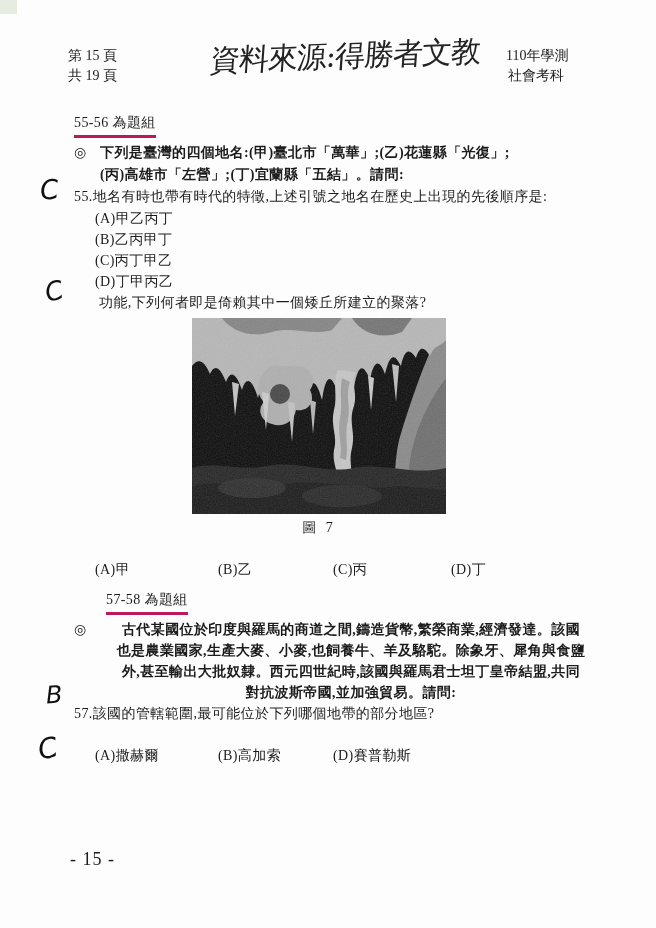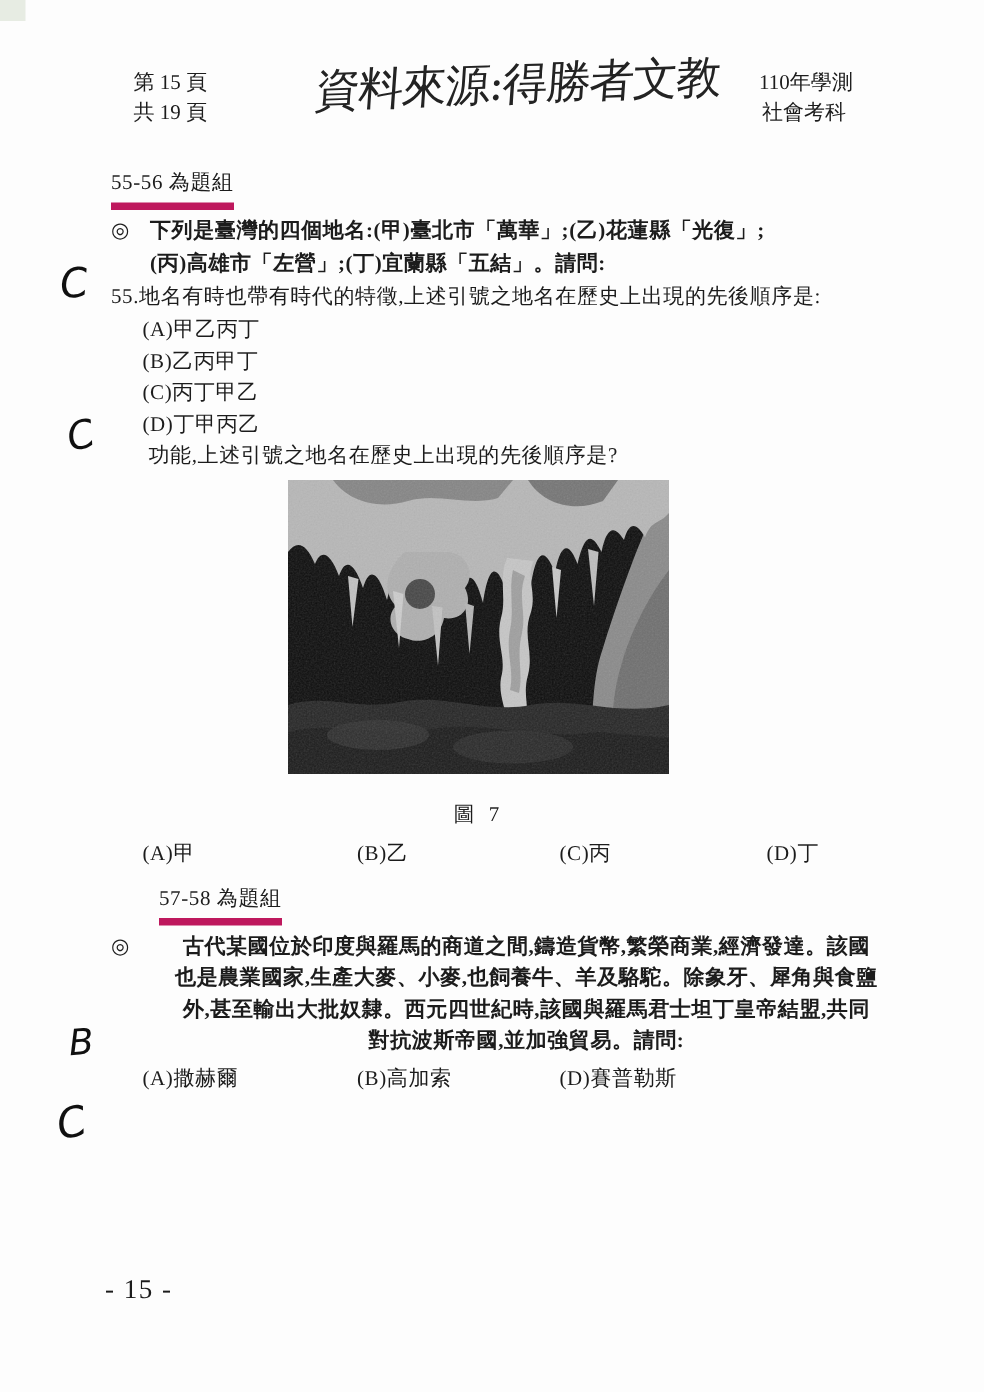--- a/index.html
+++ b/index.html
@@ -1,43 +1,43 @@
 <!DOCTYPE html>
 <html><head>
 <meta charset="utf-8">
 <style>
   html,body{margin:0;padding:0;background:#fdfdfd;}
   body{width:656px;height:928px;overflow:hidden;
        font-family:"Liberation Serif","DejaVu Serif",serif;color:#1c1c1c;}
   .page{position:relative;width:656px;height:928px;background:#fdfdfd;}
   .corner{position:absolute;left:0;top:0;width:17px;height:14px;background:#e7ece3;}
 
-  .hdr-left{position:absolute;left:89px;top:46px;font-size:14px;line-height:20px;}
+  .hdr-left{position:absolute;left:68px;top:46px;font-size:14px;line-height:20px;}
   .hdr-right{position:absolute;left:506px;top:46px;font-size:14px;line-height:20px;}
   .hdr-right div:last-child{padding-left:2px;}
   .watermark{position:absolute;left:210px;top:36px;font-size:30px;letter-spacing:-1px;
              font-family:"DejaVu Serif","Liberation Serif",serif;
              transform:rotate(-2deg) skewX(-6deg);white-space:nowrap;color:#232323;}
 
   .content{position:absolute;left:74px;top:112px;width:528px;
            font-size:14px;line-height:22px;letter-spacing:0.4px;}
   .tline{white-space:nowrap;}
   .gh{margin-bottom:4px;}
-  .gh span{display:inline-block;border-bottom:5px solid #be185d;padding-bottom:1px;}
+  .gh span{display:inline-block;border-bottom:3px solid #be185d;padding-bottom:1px;}
   .gh2{margin-top:8px;margin-left:32px;}
   .intro{display:flex;}
   .marker{width:26px;flex:none;}
   .ilines{flex:1;font-weight:bold;}
   .i2 .tline{line-height:21px;text-align:center;}
   .vopts{padding-left:21px;line-height:21px;}
   .stem2{padding-left:25px;}
   .figure{margin:4px 0 0 118px;width:254px;text-align:center;}
   .figure svg{display:block;}
-  .caption{margin-top:17px;font-size:14px;letter-spacing:3px;}
-  .hopts{display:flex;padding-left:21px;margin-top:4px;gap:20px;}
+  .caption{margin-top:3px;font-size:14px;letter-spacing:3px;}
+  .hopts{display:flex;padding-left:21px;margin-top:20px;}
   .hopts span:nth-child(1){width:123px;}
   .hopts span:nth-child(2){width:115px;}
   .hopts span:nth-child(3){width:118px;}
 
   .footer{position:absolute;left:70px;top:849px;font-size:18px;letter-spacing:1px;}
 
   .hm{position:absolute;font-family:"DejaVu Sans","Liberation Sans",sans-serif;
       font-style:italic;color:#101010;}
   .hm55{left:40px;top:174px;font-size:27px;transform:rotate(-6deg);}
   .hm56{left:45px;top:276px;font-size:26px;transform:rotate(-14deg);}
@@ -80,21 +80,21 @@
       <div class="tline">55.地名有時也帶有時代的特徵,上述引號之地名在歷史上出現的先後順序是:</div>
       <div class="vopts">
         <div class="tline">(A)甲乙丙丁</div>
         <div class="tline">(B)乙丙甲丁</div>
         <div class="tline">(C)丙丁甲乙</div>
         <div class="tline">(D)丁甲丙乙</div>
       </div>
     </div>
 
     <div class="q">
-      <div class="tline stem2">功能,上述引號之地名在歷史上出現的先後順序是?</div>
+      <div class="tline stem2">功能,下列何者即是倚賴其中一個矮丘所建立的聚落?</div>
     </div>
 
     <div class="figure">
       <svg width="254" height="196" viewBox="0 0 254 196">
         <rect width="254" height="196" fill="#0d0d0d"></rect>
         <path d="M254,8 L254,196 L196,196 C206,168 200,140 210,112 C218,86 232,46 240,30 C245,20 250,12 254,8 Z" fill="#8a8a8a"></path>
         <path d="M254,60 L254,196 L210,196 C218,170 214,150 222,124 C228,102 240,78 254,60 Z" fill="#6f6f6f"></path>
         <path d="M0,0 H254 V22 C247,30 243,26 238,38 C233,30 228,26 224,40 C219,32 213,28 209,48 C203,36 198,34 193,56 C188,42 182,40 178,62 C172,46 166,44 162,70 C156,52 150,50 146,76 C140,56 134,54 130,82 C124,60 118,58 114,86 C108,64 102,62 98,88 C92,66 86,64 82,84 C76,64 70,62 66,80 C60,60 54,58 50,72 C44,54 38,52 34,64 C28,48 22,46 18,56 C12,42 6,40 0,48 Z" fill="#b7b7b7"></path>
         <path d="M30,0 C40,14 60,20 80,14 C100,8 120,18 140,12 L150,0 Z" fill="#7c7c7c" opacity="0.85"></path>
         <path d="M160,0 C170,16 190,22 210,14 L220,0 Z" fill="#6a6a6a" opacity="0.85"></path>
@@ -136,20 +136,21 @@
       <span class="marker">◎</span>
       <div class="ilines">
         <div class="tline">古代某國位於印度與羅馬的商道之間,鑄造貨幣,繁榮商業,經濟發達。該國</div>
         <div class="tline">也是農業國家,生產大麥、小麥,也飼養牛、羊及駱駝。除象牙、犀角與食鹽</div>
         <div class="tline">外,甚至輸出大批奴隸。西元四世紀時,該國與羅馬君士坦丁皇帝結盟,共同</div>
         <div class="tline">對抗波斯帝國,並加強貿易。請問:</div>
       </div>
     </div>
 
     <div class="q">
+      <div class="tline">57.該國的管轄範圍,最可能位於下列哪個地帶的部分地區?</div>
       <div class="hopts">
         <span>(A)撒赫爾</span>
         <span>(B)高加索</span>
         <span>(D)賽普勒斯</span>
       </div>
     </div>
 
 
   </div>
 

